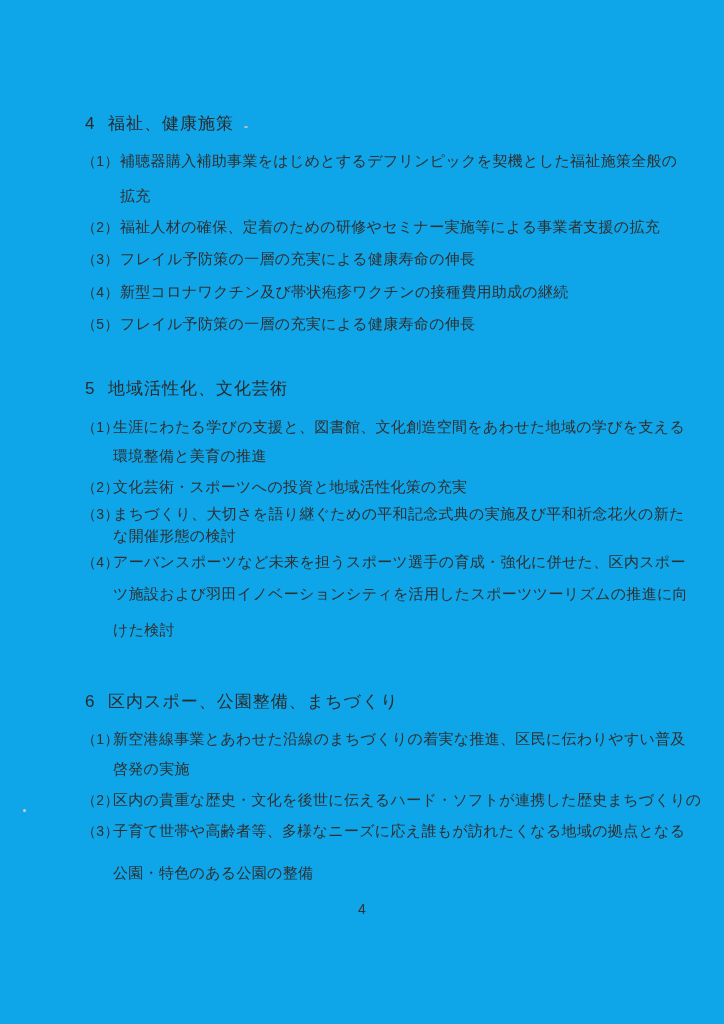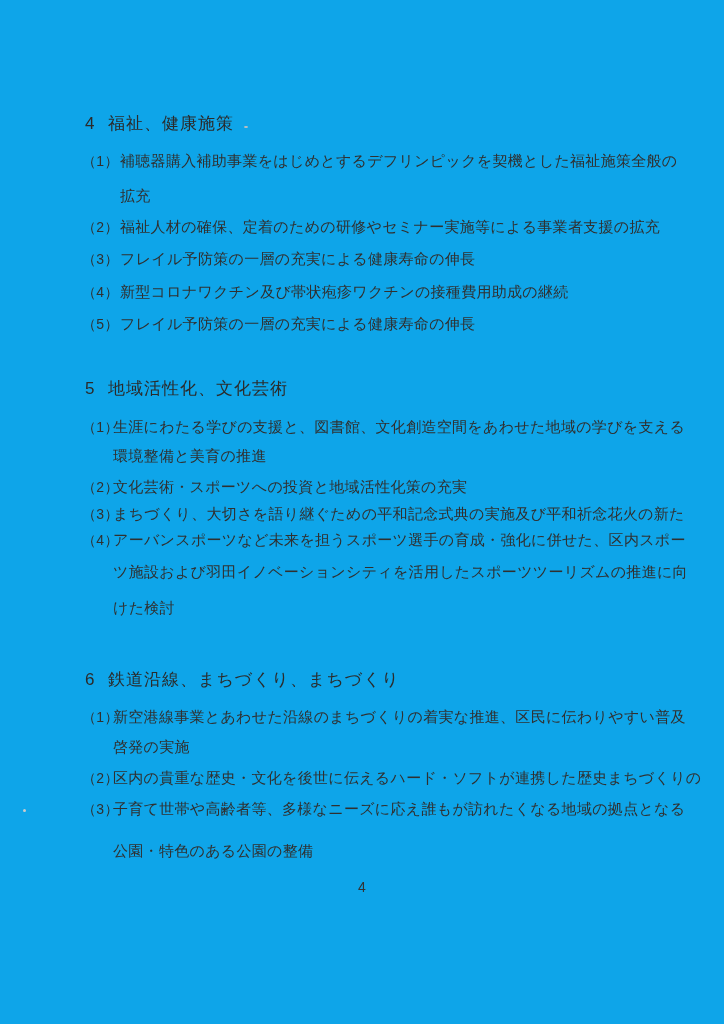--- a/index.html
+++ b/index.html
@@ -132,34 +132,35 @@
       <span class="label">（2）</span>
       <div class="lines s56">
         <div class="line">文化芸術・スポーツへの投資と地域活性化策の充実</div>
       </div>
     </div>
 
     <div class="item" style="margin-top:5px">
       <span class="label">（3）</span>
       <div class="lines s56">
         <div class="line">まちづくり、大切さを語り継ぐための平和記念式典の実施及び平和祈念花火の新た</div>
+        <div class="line">な開催形態の検討</div>
       </div>
     </div>
 
     <div class="item" style="margin-top:4px">
       <span class="label">（4）</span>
       <div class="lines s56">
         <div class="line">アーバンスポーツなど未来を担うスポーツ選手の育成・強化に併せた、区内スポー</div>
         <div class="line" style="margin-top:10px">ツ施設および羽田イノベーションシティを活用したスポーツツーリズムの推進に向</div>
         <div class="line" style="margin-top:14px">けた検討</div>
       </div>
     </div>
 
     <div class="heading" style="margin-top:49px">
-      <span class="sec-num">6</span><span class="sec-title">鉄道沿線、まちづくり、まちづくり</span>
+      <span class="sec-num">6</span><span class="sec-title">区内スポー、公園整備、まちづくり</span>
     </div>
 
     <div class="item" style="margin-top:14px">
       <span class="label">（1）</span>
       <div class="lines s56">
         <div class="line">新空港線事業とあわせた沿線のまちづくりの着実な推進、区民に伝わりやすい普及</div>
         <div class="line" style="margin-top:8px">啓発の実施</div>
       </div>
     </div>
 

